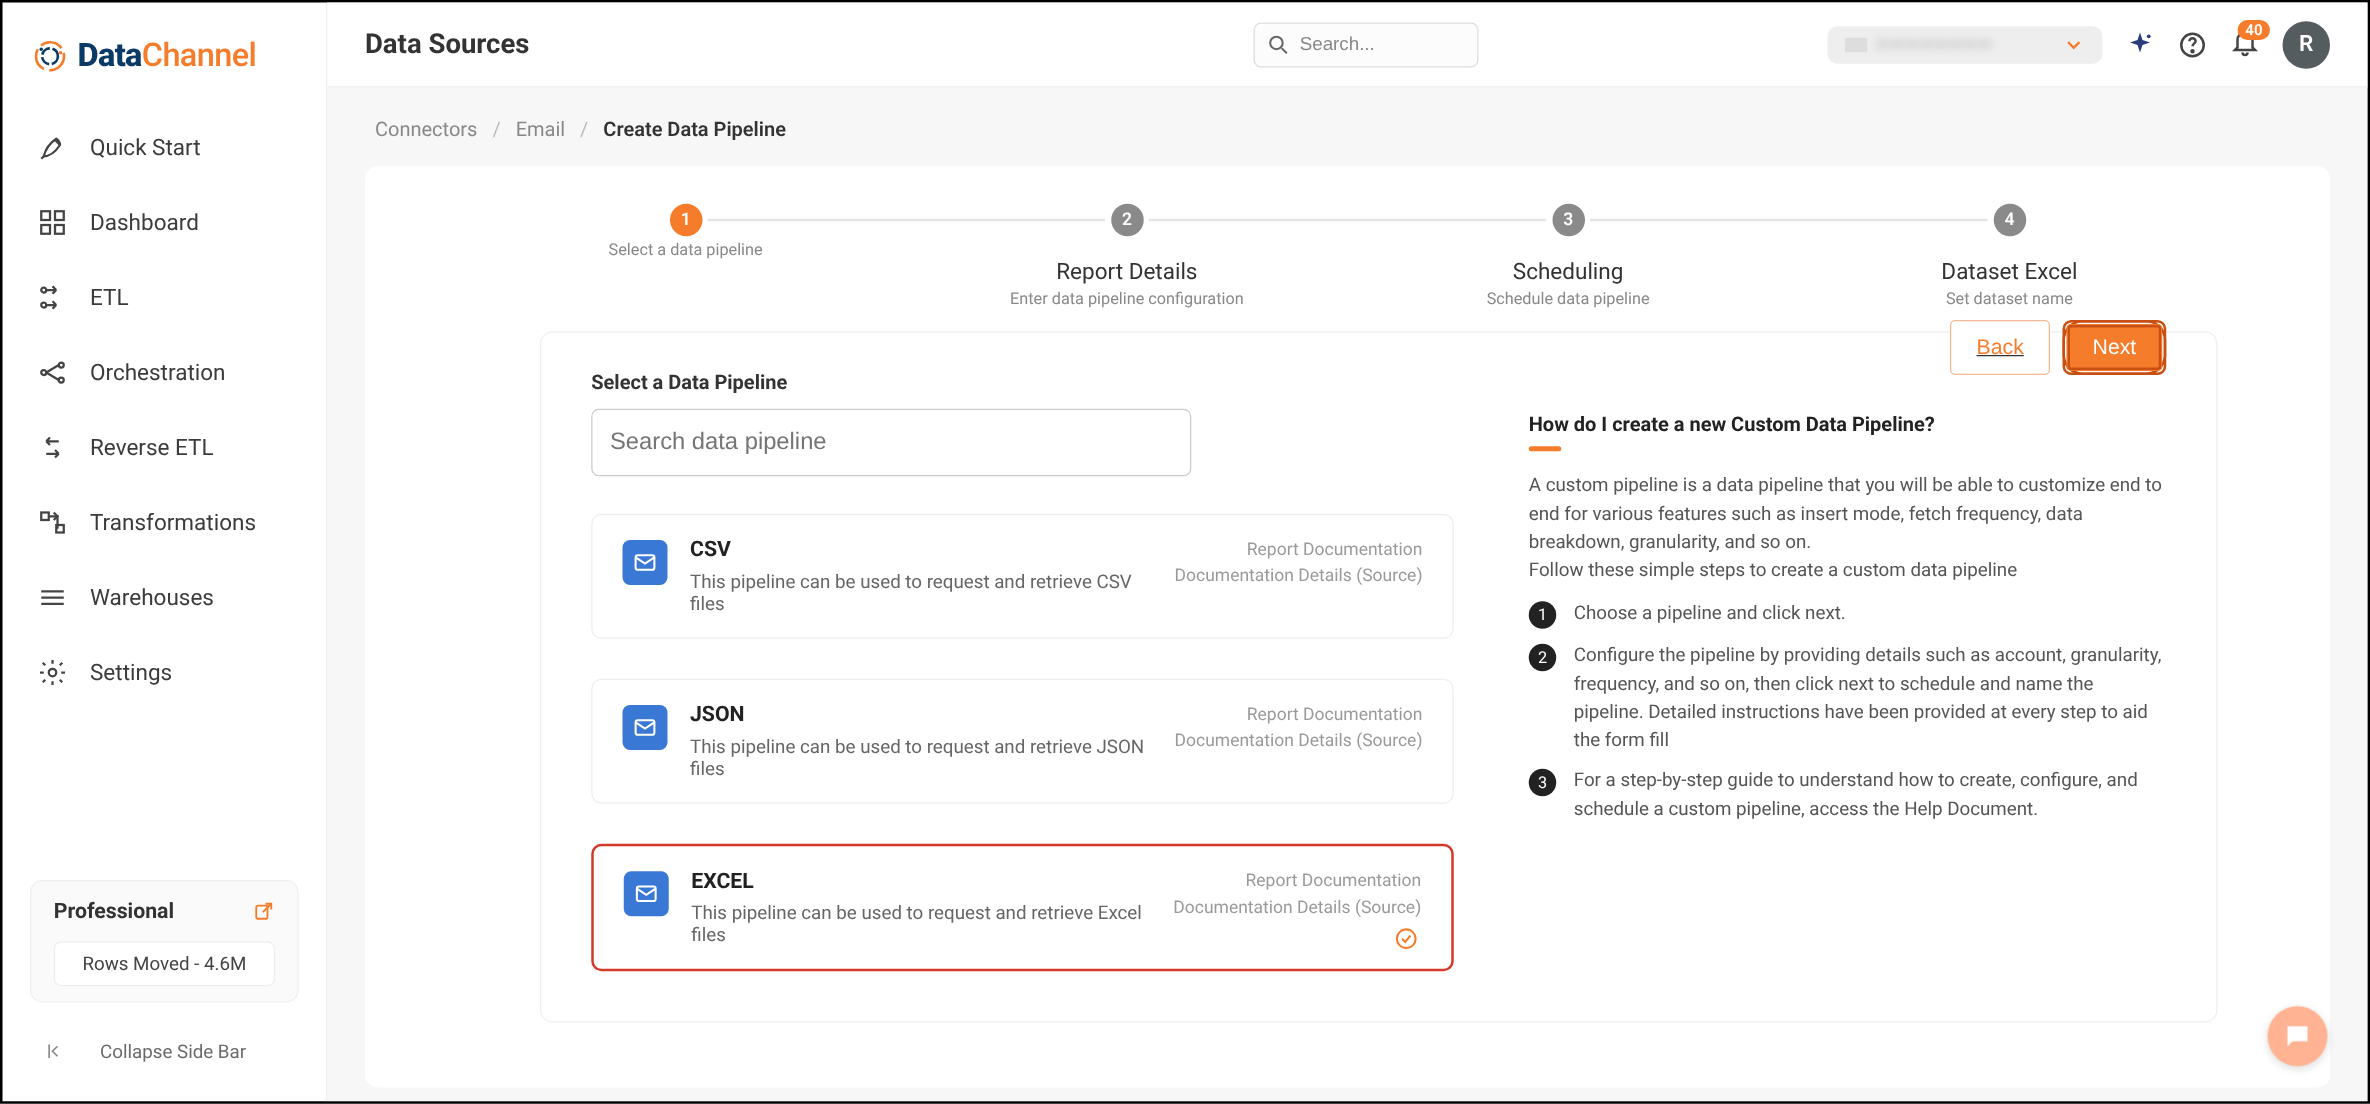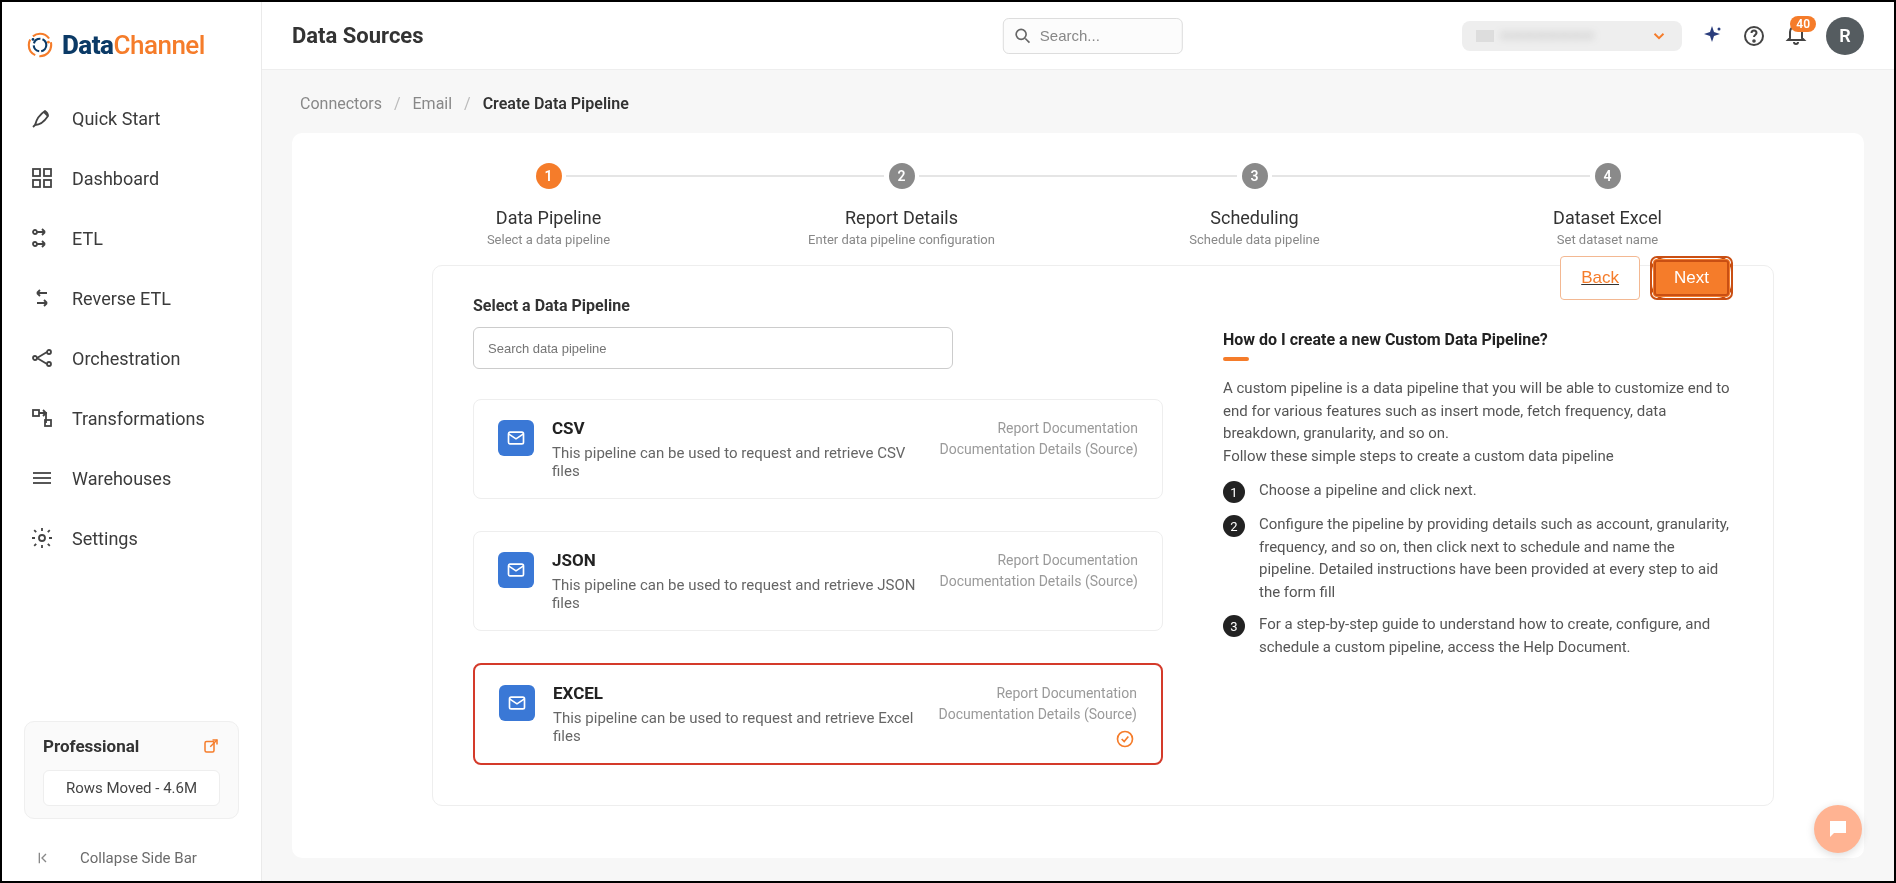--- a/index.html
+++ b/index.html
@@ -1,19 +1,19 @@
 <!DOCTYPE html>
 <html><head>
 <meta charset="utf-8">
 <style>
   * { box-sizing: border-box; margin: 0; padding: 0; }
   body { font-family: -apple-system, "Segoe UI", Roboto, 'Montserrat', sans-serif; background:#fff; color:#333; width:1896px; height:883px; overflow:hidden; border:2px solid #000; }
   .app { display:flex; height:100%; }
   
-  .sidebar { width:260px; border-right:1px solid #eaeaea; display:flex; flex-direction:column; padding:18px 0 8px 0; box-shadow: 2px 0 6px rgba(0,0,0,0.04);}
+  .sidebar { width:260px; border-right:1px solid #eaeaea; display:flex; flex-direction:column; padding:18px 0 25px 0; box-shadow: 2px 0 6px rgba(0,0,0,0.04);}
   .logo-wrap { display:flex; align-items:center; gap:8px; padding: 10px 24px 28px 24px;}
   .logo-mark { width:28px; height:28px; }
   .logo-text { font-size:26px; font-weight:800; letter-spacing:-0.5px;}
   .logo-text .d1 { color:#0b3a66; }
   .logo-text .d2 { color:#f57c2a; font-weight:500; }
   .nav { flex:1; padding: 0 10px;}
   .nav-item { display:flex; align-items:center; gap:18px; padding:18px 18px; font-size:18px; color:#3b3b3b; cursor:pointer; border-radius:6px; }
   .nav-item svg { width:24px; height:24px; stroke:#444; fill:none; stroke-width:1.8; }
   .plan-card { margin:10px 22px; border:1px solid #efefef; border-radius:10px; padding:14px 18px 12px 18px; background:#fafafa;}
   .plan-title { font-weight:700; font-size:17px; color:#333; display:flex; justify-content:space-between; align-items:center;}
@@ -47,21 +47,21 @@
   .step:not(:last-child)::after{ content:""; position:absolute; top:12px; left:55%; width:90%; height:2px; background:#e5e5e5; }
   .step-circle { width:26px; height:26px; border-radius:50%; background:#8a8a8a; color:#fff; display:inline-flex; align-items:center; justify-content:center; font-size:14px; font-weight:600; position:relative; z-index:2;}
   .step.current .step-circle{ background:#f57c2a; }
   .step-label { margin-top:18px; font-size:18px; color:#333; }
   .step-sub { font-size:13px; color:#888; margin-top:4px;}
   
   .body-card { background:#fff; border:1px solid #eee; border-radius:10px; margin: 18px 80px 30px 110px; padding: 30px 40px 40px 40px; display:flex; gap:60px;}
   .left-col { flex:1; min-width:0;}
   .right-col { width:510px; }
   .section-title { font-size:16px; font-weight:700; margin-bottom:12px;}
-  .pipeline-search { width:480px; height:42px; border:1px solid #ccc; border-radius:6px; padding:0 14px; font-size:13px; color:#0f172a;}
+  .pipeline-search { width:480px; height:54px; border:1px solid #ccc; border-radius:6px; padding:0 14px; font-size:19px; color:#0f172a;}
   .actions-row { display:flex; justify-content:flex-end; gap:10px; margin-top:-40px; margin-bottom:30px;text-decoration:underline;}
   .btn { border-radius:4px; font-size:17px; padding:8px 20px; cursor:pointer; border:1px solid transparent;}
   .btn-back { background:#fff; border:1px solid #f3b892; color:#f57c2a;}
   .btn-next { background:#f57c2a; color:#fff; outline:2px solid #c94f13; outline-offset:1px; box-shadow:0 0 0 2px #c94f13 inset;}
   .btn-next-wrap{border:2px solid #c24a0f; padding:1px; border-radius:16px;}
   .pipe-list { margin-top:30px; display:flex; flex-direction:column; gap:32px;}
   .pipe-card { border:1px solid #eee; border-radius:8px; padding:18px 24px; display:flex; gap:18px; align-items:flex-start; position:relative;}
   .pipe-card.selected { border:2px solid #d43a2a; }
   .pipe-icon { width:36px; height:36px; border-radius:6px; background:#3a78d6; display:flex; align-items:center; justify-content:center; margin-top:2px;}
   .pipe-icon svg { stroke:#fff; }
@@ -120,33 +120,33 @@
       <div class="nav-item">
         <svg viewBox="0 0 24 24">
             <circle cx="5" cy="6" r="2"></circle>
             <circle cx="5" cy="18" r="2"></circle>
             <path d="M7 6h8m0 0l-3-3m3 3l-3 3M7 18h8m0 0l-3-3m3 3l-3 3"></path>
           </svg>
         <span>ETL</span>
       </div>
       <div class="nav-item">
         <svg viewBox="0 0 24 24">
-            <path d="M7 7h10M7 7l3-3M7 7l3 3"></path>
-            <path d="M17 17H7m10 0l-3-3m3 3l-3 3"></path>
-          </svg>
-        <span>Reverse ETL</span>
-      </div>
-      <div class="nav-item">
-        <svg viewBox="0 0 24 24">
             <circle cx="5" cy="12" r="2"></circle>
             <circle cx="19" cy="6" r="2"></circle>
             <circle cx="19" cy="18" r="2"></circle>
             <path d="M7 12l10-6M7 12l10 6"></path>
           </svg>
         <span>Orchestration</span>
+      </div>
+      <div class="nav-item">
+        <svg viewBox="0 0 24 24">
+            <path d="M7 7h10M7 7l3-3M7 7l3 3"></path>
+            <path d="M17 17H7m10 0l-3-3m3 3l-3 3"></path>
+          </svg>
+        <span>Reverse ETL</span>
       </div>
       <div class="nav-item">
         <svg viewBox="0 0 24 24">
             <rect x="3" y="4" width="6" height="6"></rect>
             <rect x="15" y="14" width="6" height="6"></rect>
             <path d="M9 7h7v10"></path>
             <path d="M13 4l3 3-3 3"></path>
           </svg>
         <span>Transformations</span>
       </div>
@@ -237,21 +237,20 @@
       <span class="crumb-sep">/</span>
       <span class="crumb">Email</span>
       <span class="crumb-sep">/</span>
       <span class="crumb current">Create Data Pipeline</span>
     </div>
 
     <div class="stepper-card">
       <div class="stepper">
         <div class="step current">
           <div class="step-circle">1</div>
-          <div class="step-label">Data Pipeline</div>
           <div class="step-sub">Select a data pipeline</div>
         </div>
         <div class="step">
           <div class="step-circle">2</div>
           <div class="step-label">Report Details</div>
           <div class="step-sub">Enter data pipeline configuration</div>
         </div>
         <div class="step">
           <div class="step-circle">3</div>
           <div class="step-label">Scheduling</div>

